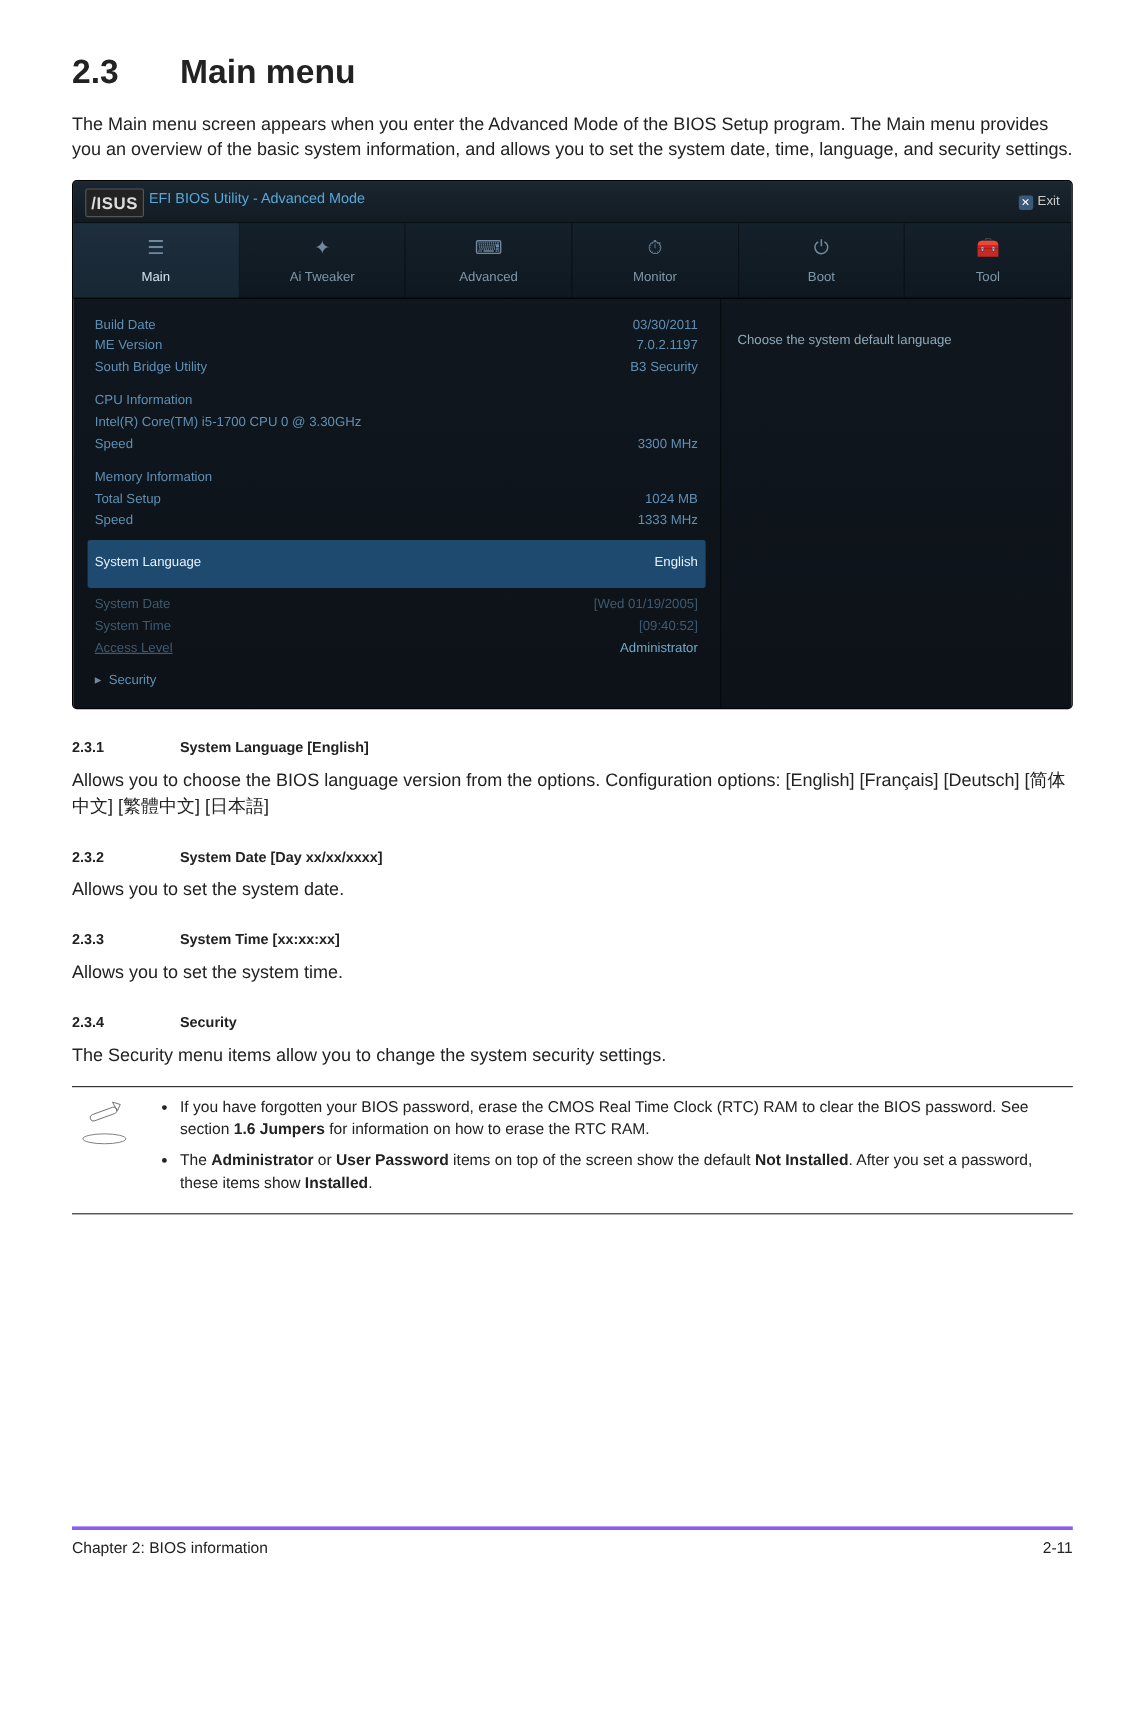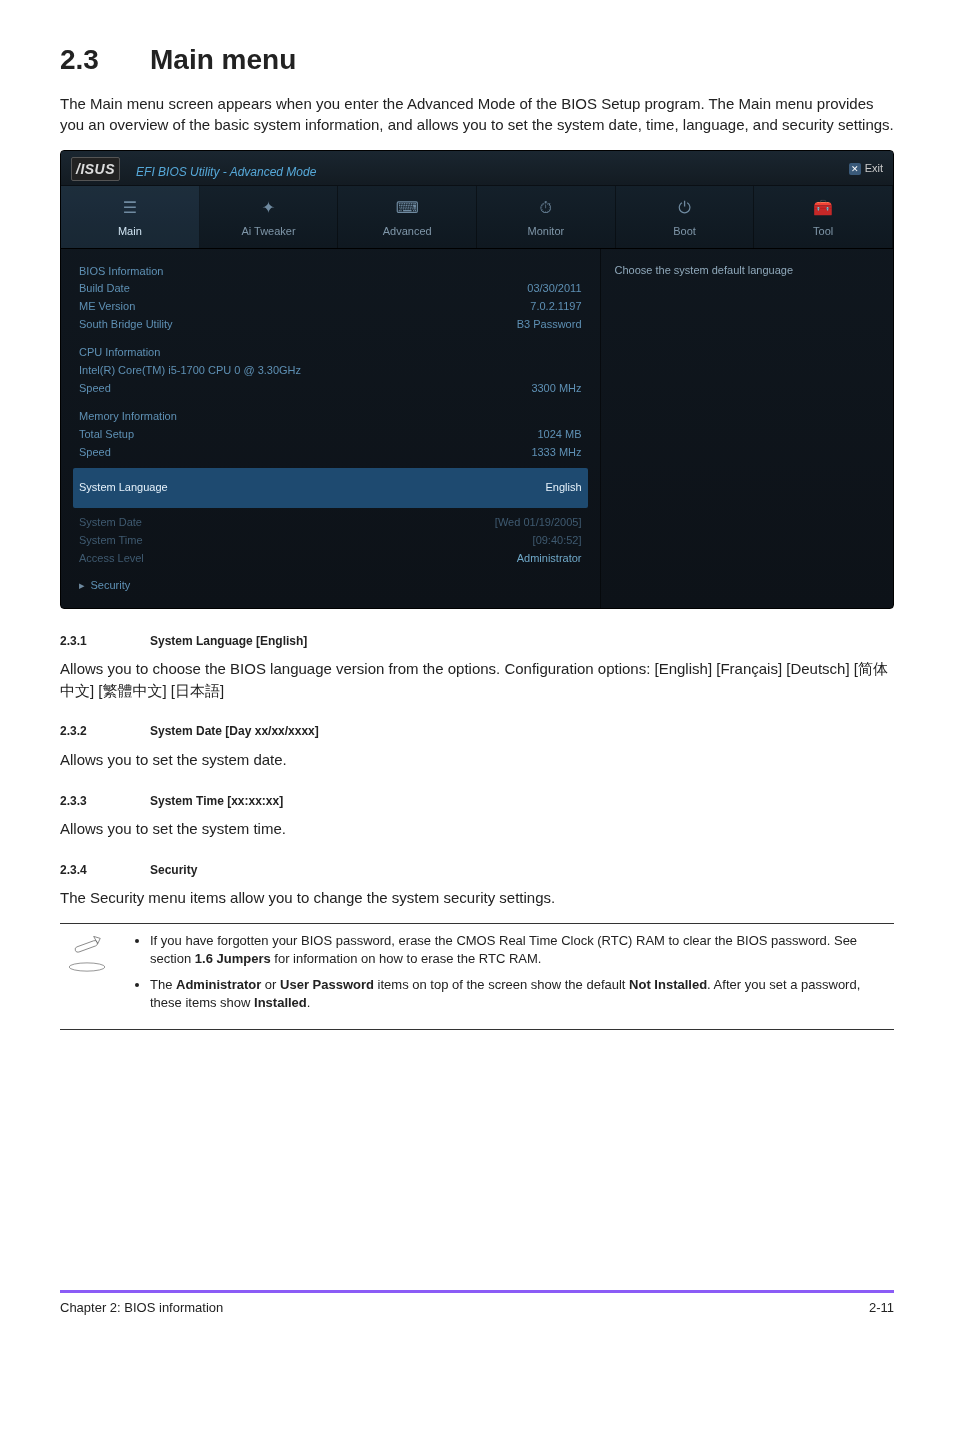--- a/index.html
+++ b/index.html
@@ -37,21 +37,21 @@
     overflow: hidden;
   }
   .bios-titlebar {
     display: flex;
     align-items: center;
     justify-content: space-between;
     padding: 6px 10px 4px 10px;
     background: linear-gradient(#1a2630, #131b22);
     border-bottom: 1px solid #0a0f14;
   }
-  .bios-titlebar .left { display:flex; align-items:flex-end; gap:16px;font-style:italic; }
+  .bios-titlebar .left { display:flex; align-items:flex-start; gap:4px; }
   .bios-titlebar .logo {
     font-weight: bold;
     color: #ddd;
     font-size: 14px;
     letter-spacing: 0.5px;
     border: 1px solid #555;
     padding: 1px 4px;
     border-radius: 2px;
     background: #222;
   }
@@ -83,40 +83,40 @@
     display:flex;
     min-height: 280px;
   }
   .bios-left {
     flex: 1.9;
     padding: 14px 18px;
     border-right: 1px solid rgba(0,0,0,0.5);
   }
   .bios-right {
     flex: 1;
-    padding: 14px 14px;
+    padding: 28px 14px;
     color:#8fa8ba;
   }
   .info-row { display:flex; justify-content:space-between; padding: 1px 0; }
   .info-row .label { color:#5e90b4; }
   .info-row .value { color:#5e90b4; }
   .section-gap { height: 10px; }
   .highlight-row {
     display:flex; justify-content:space-between;
     background: #1e4a70;
     color:#e6f2fb;
     padding: 12px 6px;
     margin: 6px -6px;
     border-radius: 2px;
   }
   .dim-row { display:flex; justify-content:space-between; padding:1px 0; }
   .dim-row .label { color:#3f5a70; }
   .dim-row .value { color:#3f5a70; }
   .access-row { display:flex; justify-content:space-between; padding:1px 0; }
-  .access-row .label { color:#3f5a70; }
+  .access-row .label { color:#3f5a70;text-decoration:underline; }
   .access-row .value { color:#6fa8c8; }
   .security-row {
     display:flex; align-items:center; gap:6px;
     color:#5e90b4; padding-top:10px;
   }
   .security-row .chev { color:#6f8aa0; }
   .note-block {
     display:flex;
     gap: 18px;
     border-top: 1px solid #333;
@@ -190,33 +190,30 @@
     <div class="bios-tab">
       <span class="icon">🧰</span>
       <span>Tool</span>
     </div>
   </div>
 
   <div class="bios-body">
     <div class="bios-left">
 
       <div class="info-row">
-        <span class="label">BIOS Information</span>
-      </div>
-      <div class="info-row">
         <span class="label">Build Date</span>
         <span class="value">03/30/2011</span>
       </div>
       <div class="info-row">
         <span class="label">ME Version</span>
         <span class="value">7.0.2.1197</span>
       </div>
       <div class="info-row">
         <span class="label">South Bridge Utility</span>
-        <span class="value">B3 Password</span>
+        <span class="value">B3 Security</span>
       </div>
 
       <div class="section-gap"></div>
 
       <div class="info-row">
         <span class="label">CPU Information</span>
       </div>
       <div class="info-row">
         <span class="label">Intel(R) Core(TM) i5-1700 CPU 0 @ 3.30GHz</span>
       </div>

